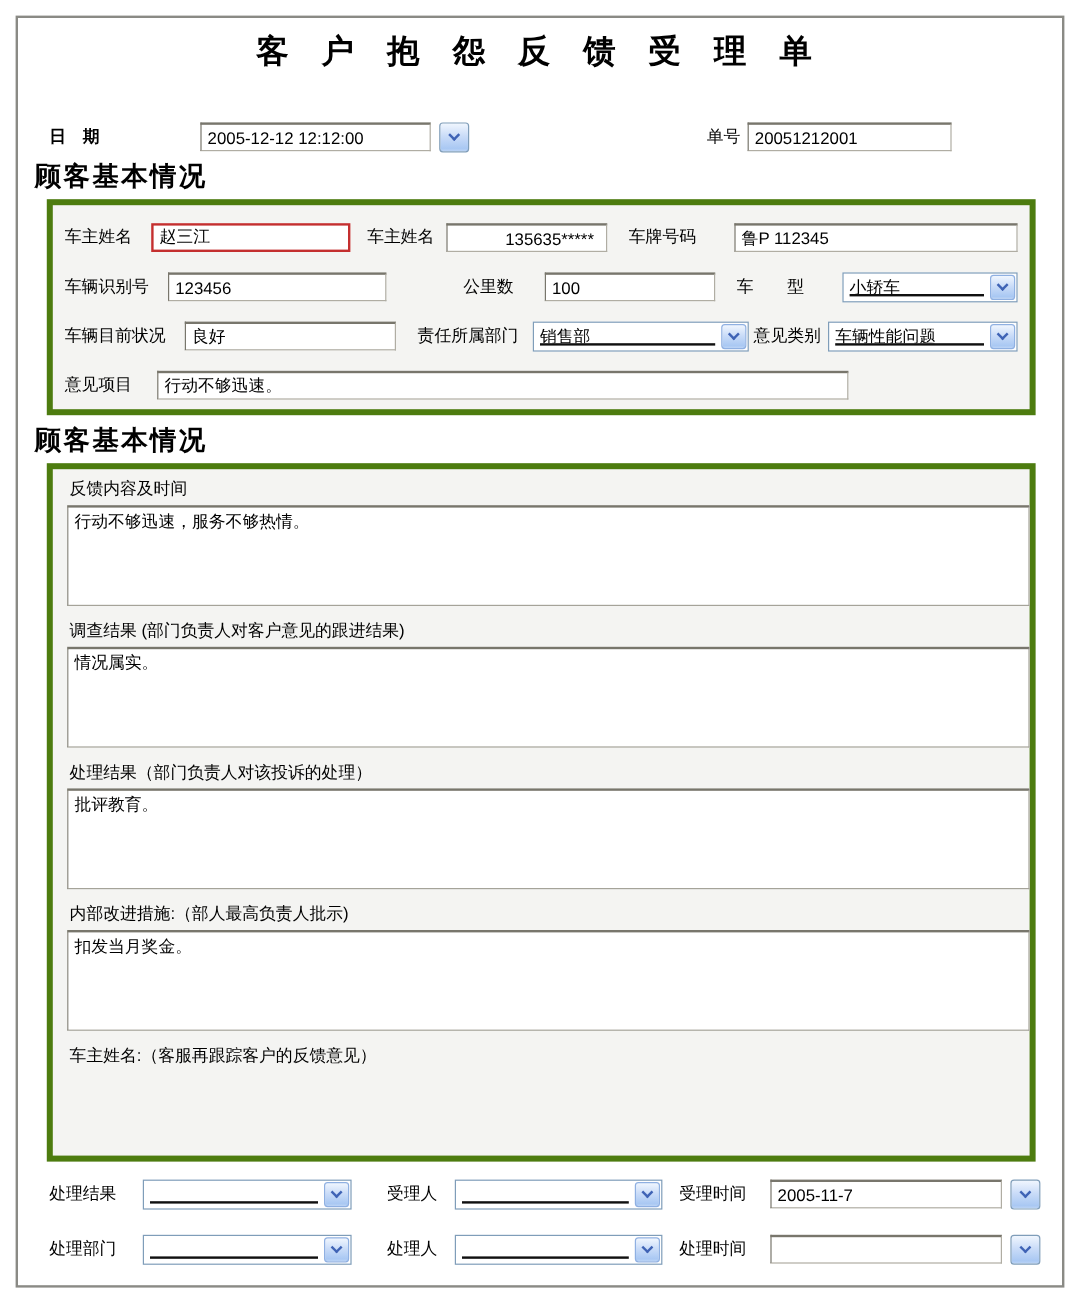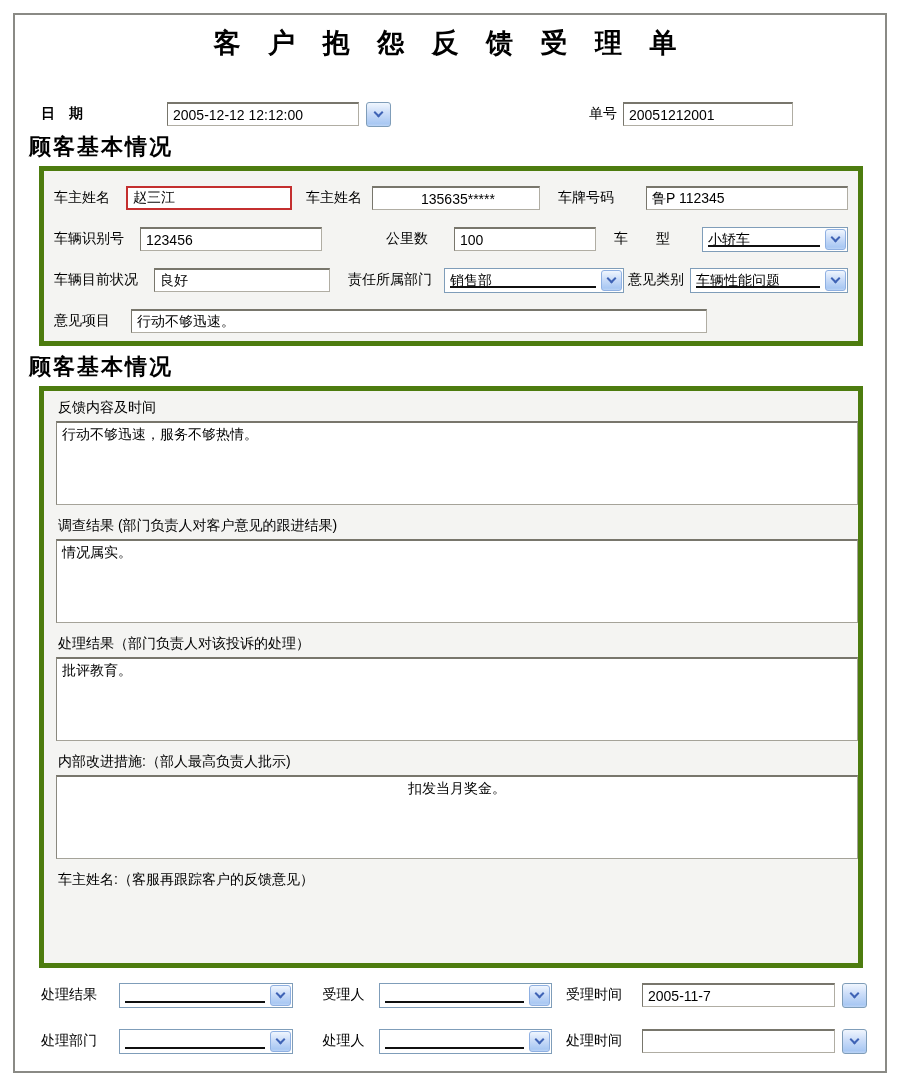--- a/index.html
+++ b/index.html
@@ -62,21 +62,21 @@
   </div>
 
   <div class="abs sec-h" style="top:117px; left:14px;">顾客基本情况</div>
 
   <div class="abs gbox" style="top:151px; left:24px; width:824px; height:180px; padding:13px 10px 0 10px;">
 
     <div class="row" style="height:28px; margin-bottom:13px;">
       <span class="lbl" style="width:72px;">车主姓名</span>
       <input class="tin red" style="width: 166px;" value="赵三江">
       <span class="lbl" style="margin-left:14px; width:66px;">车主姓名</span>
-      <input class="tin" style="width: 168px; padding-left: 48px;" value="135635*****">
+      <input class="tin" style="width: 134px; padding-left: 48px;" value="135635*****">
       <span class="lbl" style="margin-left:18px; width:88px;">车牌号码</span>
       <input class="tin" style="flex: 1 1 0%;" value="鲁P 112345">
     </div>
 
     <div class="row" style="height:28px; margin-bottom:13px;">
       <span class="lbl" style="width:86px;">车辆识别号</span>
       <input class="tin" style="width: 182px;" value="123456">
       <span class="lbl" style="margin-left:64px; width:52px;">公里数</span>
       <input class="tin" style="margin-left: 16px; width: 142px;" value="100">
       <span class="lbl" style="margin-left:18px; width:88px;">车　　型</span>
@@ -127,21 +127,21 @@
       <textarea class="tarea" style="height: 84px;">情况属实。</textarea>
     </div>
 
     <div>
       <div class="ta-label" style="margin-top:12px;">处理结果（部门负责人对该投诉的处理）</div>
       <textarea class="tarea" style="height: 84px;">批评教育。</textarea>
     </div>
 
     <div>
       <div class="ta-label" style="margin-top:12px;">内部改进措施:（部人最高负责人批示)</div>
-      <textarea class="tarea" style="height: 84px; text-align: center;">扣发当月奖金。</textarea>
+      <textarea class="tarea" style="height: 84px;">扣发当月奖金。</textarea>
     </div>
 
     <div>
       <div class="ta-label" style="margin-top:12px;">车主姓名:（客服再跟踪客户的反馈意见）</div>
     </div>
   </div>
 
   <div class="abs row" style="top:966px; left:26px; right:18px; height:28px;">
     <span class="lbl" style="width:78px;">处理结果</span>
     <div class="combo" style="width:186px;">

